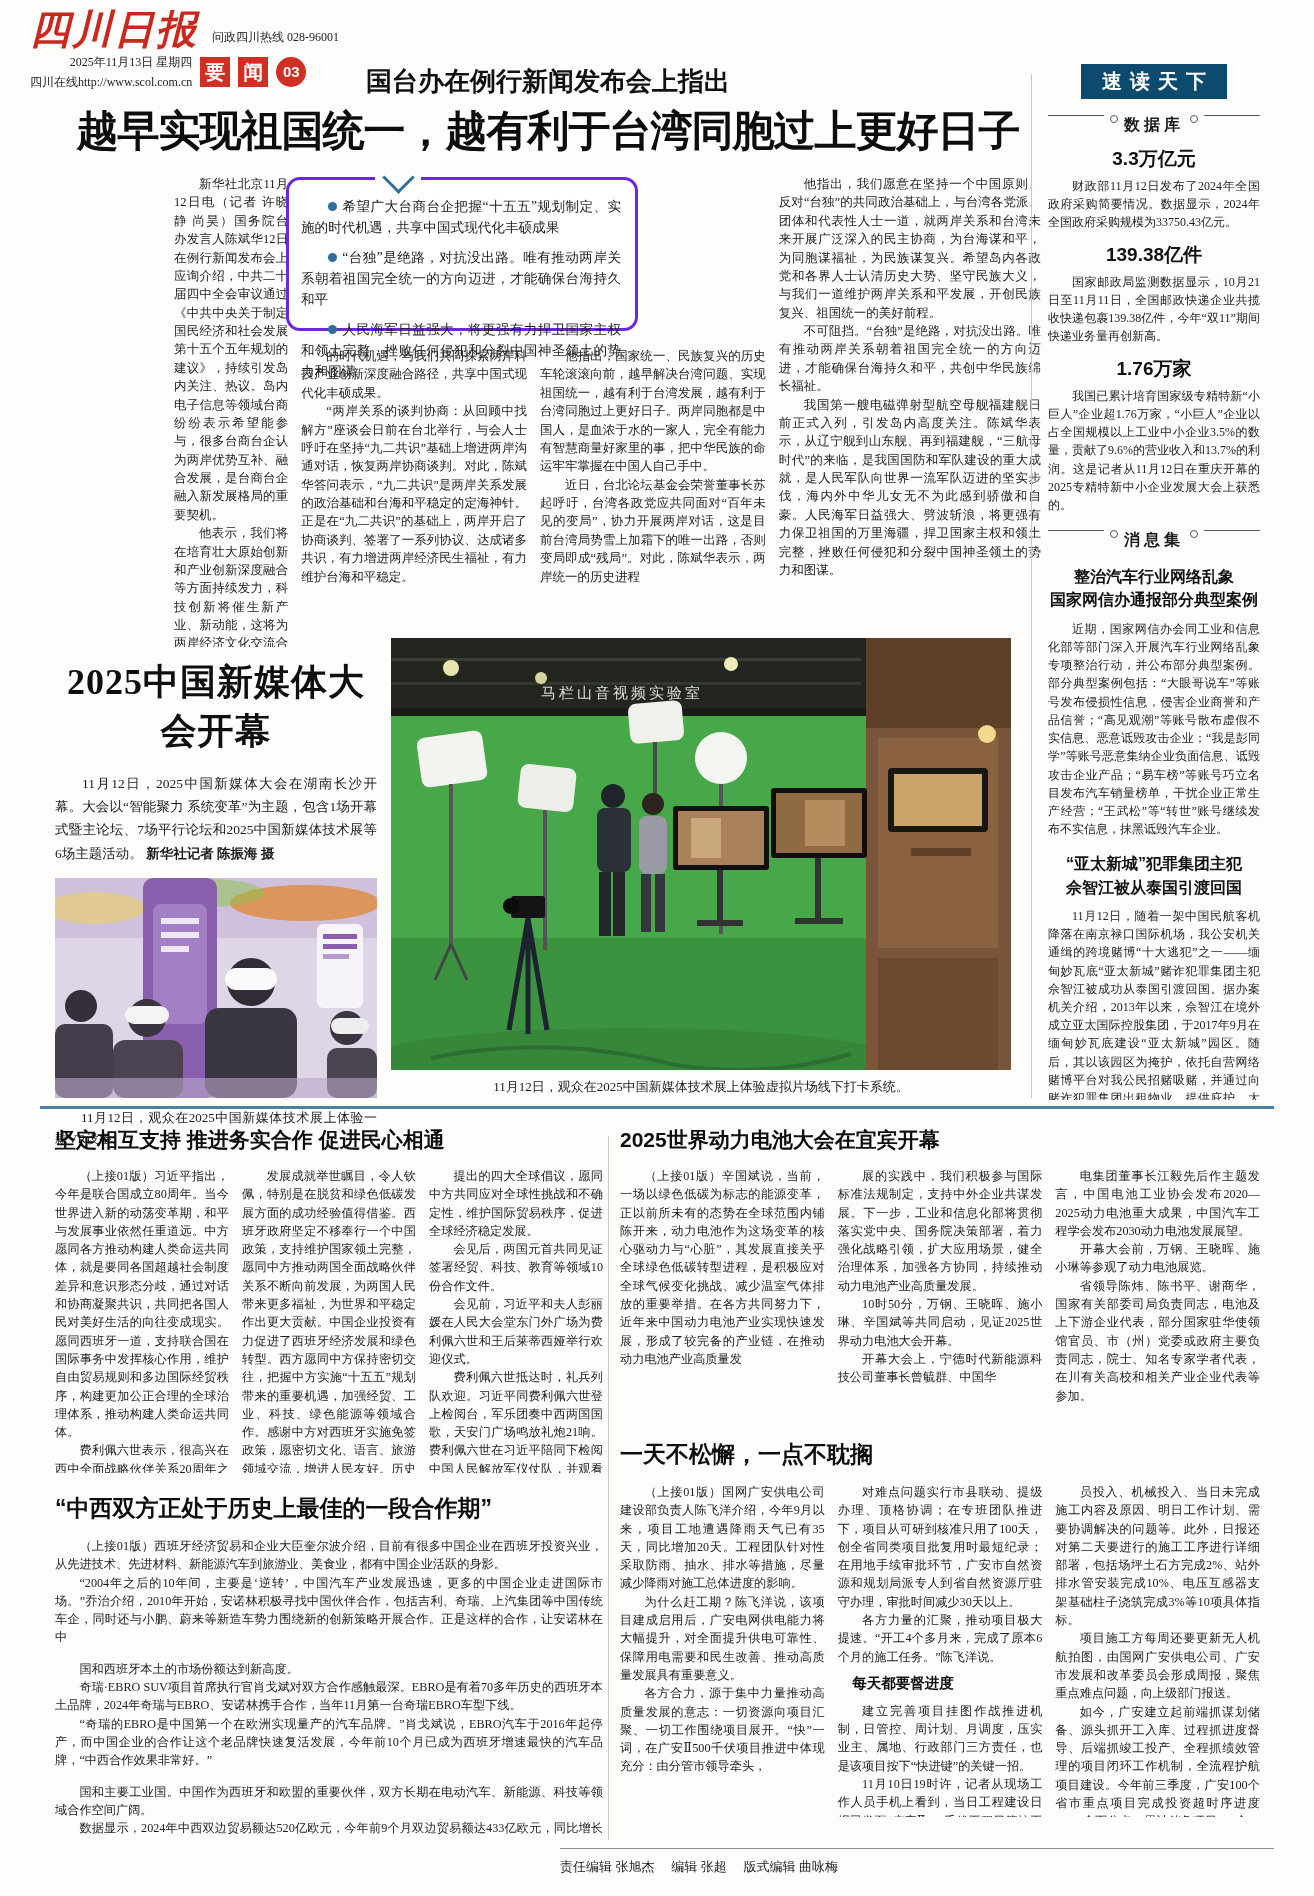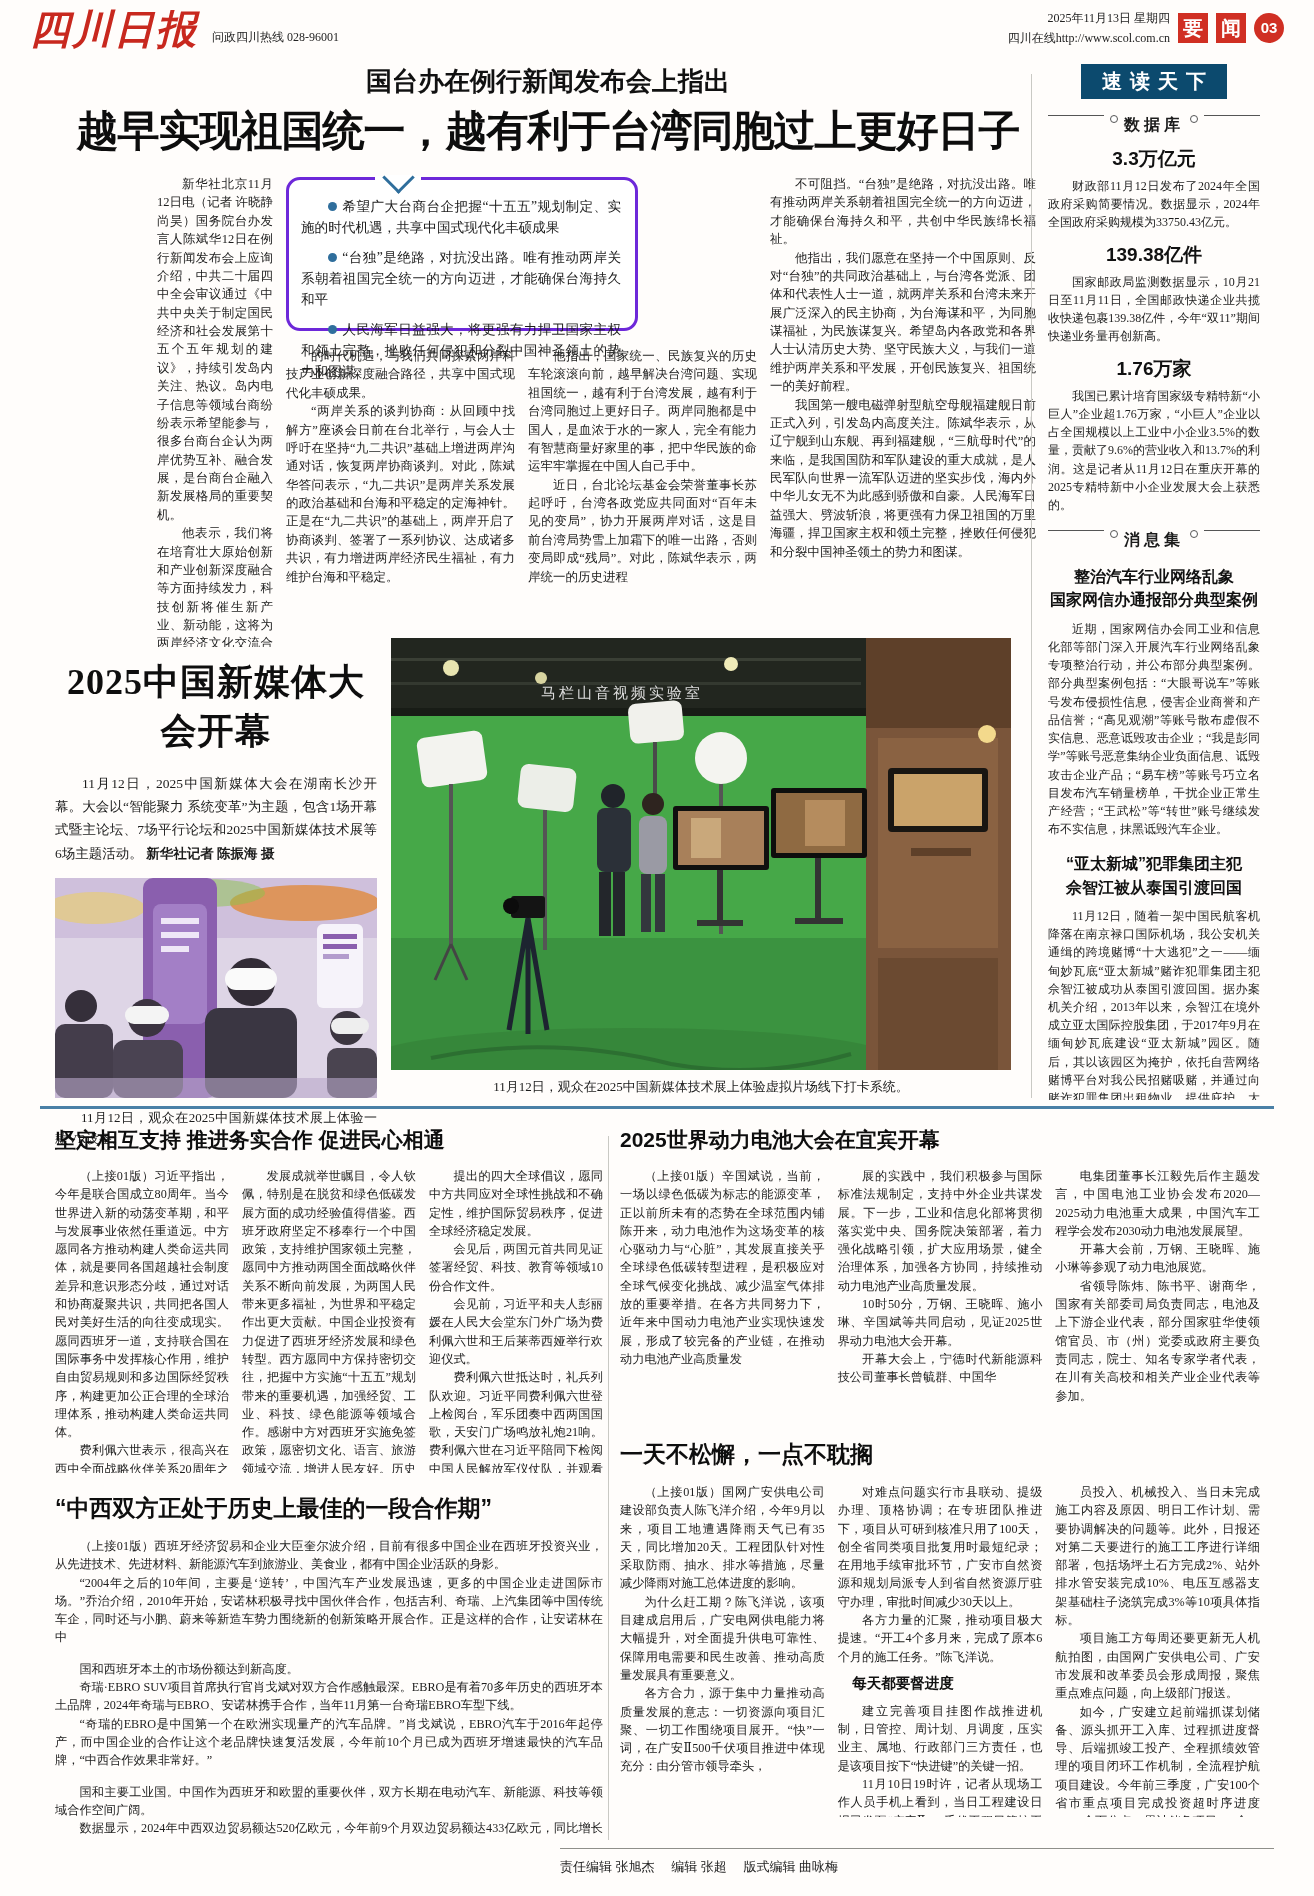--- a/index.html
+++ b/index.html
@@ -1,36 +1,36 @@
 <!DOCTYPE html>
 <html><head>
 <meta charset="utf-8">
 <style>
   html,body{margin:0;padding:0;background:#e9e9e6;}
   .page{position:relative;width:1314px;height:1896px;margin:0 auto;background:#fffdfb;
         font-family:"Liberation Serif","DejaVu Serif",serif;color:#1c1c1c;overflow:hidden;}
   .sans{font-family:"Liberation Sans","DejaVu Sans",sans-serif;}
 
   
-  #header{position:absolute;left:30px;top:8px;width:1254px;height:52px;display:flex;justify-content:space-between;align-items:flex-start;}
+  #header{position:absolute;left:30px;top:8px;width:1254px;height:52px;display:flex;justify-content:space-between;align-items:flex-start;flex-direction:column;}
   .mast-wrap{display:flex;align-items:flex-end;}
   .masthead{font-size:40px;font-weight:bold;font-style:italic;color:#c8281e;letter-spacing:2px;line-height:1.1;}
   .hotline{font-size:12px;color:#222;margin-left:14px;padding-bottom:6px;}
   .head-right{display:flex;align-items:center;gap:8px;}
   .dateblock{text-align:right;font-size:12px;line-height:1.7;color:#222;}
   .sq{width:30px;height:30px;background:#d02f23;color:#fff;font-weight:bold;font-size:20px;line-height:30px;text-align:center;}
   .pagecircle{width:30px;height:30px;border-radius:50%;background:#d02f23;color:#fff;font-weight:bold;font-size:15px;line-height:30px;text-align:center;}
 
   
   #top-story{position:absolute;left:55px;top:64px;width:986px;}
   .kicker{text-align:center;font-weight:bold;font-size:26px;color:#111;}
   .headline{text-align:center;font-weight:900;font-size:42px;letter-spacing:-1px;white-space:nowrap;color:#0d0d0d;margin-top:4px;}
   .ts-body{position:relative;margin:16px 0 0 102px;display:flex;gap:13px;height:472px;overflow:hidden;}
   .ts-col{font-size:12.5px;line-height:1.47;text-align:justify;}
-  .ts-c1{width:116px;} .ts-c2,.ts-c3{width:229px;} .ts-c4{width:266px;}
+  .ts-c1{width:116px;margin-left:17px;} .ts-c2,.ts-c3{width:229px;} .ts-c4{width:266px;}
   .spacer{height:172px;}
   .para{text-indent:2em;margin:0;}
   .bluebox{position:absolute;left:129px;top:2px;width:352px;height:154px;box-sizing:border-box;
            border:3px solid #6d28d9;border-radius:14px;background:#fff;padding:16px 14px 6px 12px;z-index:2;}
   .notch{position:absolute;top:-4px;left:86px;width:46px;height:6px;background:#fff;}
   .notch::after{content:"";position:absolute;left:12px;top:-10px;width:20px;height:20px;background:#fff;
                 border-right:3px solid #2f6e9c;border-bottom:3px solid #2f6e9c;transform:rotate(45deg);}
   .box-point{margin:0 0 9px 0;font-size:13.6px;line-height:1.55;text-align:justify;text-indent:2em;}
   .dot{display:inline-block;width:9px;height:9px;border-radius:50%;background:#2f6e9c;margin-right:5px;}
 
@@ -118,22 +118,22 @@
           </div>
       </div>
       <div class="ts-col ts-c3">
         <div class="spacer"></div>
         <div>
             <p class="para">他指出，国家统一、民族复兴的历史车轮滚滚向前，越早解决台湾问题、实现祖国统一，越有利于台湾发展，越有利于台湾同胞过上更好日子。两岸同胞都是中国人，是血浓于水的一家人，完全有能力有智慧商量好家里的事，把中华民族的命运牢牢掌握在中国人自己手中。</p>
             <p class="para">近日，台北论坛基金会荣誉董事长苏起呼吁，台湾各政党应共同面对“百年未见的变局”，协力开展两岸对话，这是目前台湾局势雪上加霜下的唯一出路，否则变局即成“残局”。对此，陈斌华表示，两岸统一的历史进程</p>
           </div>
       </div>
       <div class="ts-col ts-c4">
+          <p class="para">他指出，我们愿意在坚持一个中国原则、反对“台独”的共同政治基础上，与台湾各党派、团体和代表性人士一道，就两岸关系和台湾未来开展广泛深入的民主协商，为台海谋和平，为同胞谋福祉，为民族谋复兴。希望岛内各政党和各界人士认清历史大势、坚守民族大义，与我们一道维护两岸关系和平发展，开创民族复兴、祖国统一的美好前程。</p>
           <p class="para">不可阻挡。“台独”是绝路，对抗没出路。唯有推动两岸关系朝着祖国完全统一的方向迈进，才能确保台海持久和平，共创中华民族绵长福祉。</p>
-          <p class="para">他指出，我们愿意在坚持一个中国原则、反对“台独”的共同政治基础上，与台湾各党派、团体和代表性人士一道，就两岸关系和台湾未来开展广泛深入的民主协商，为台海谋和平，为同胞谋福祉，为民族谋复兴。希望岛内各政党和各界人士认清历史大势、坚守民族大义，与我们一道维护两岸关系和平发展，开创民族复兴、祖国统一的美好前程。</p>
           <p class="para">我国第一艘电磁弹射型航空母舰福建舰日前正式入列，引发岛内高度关注。陈斌华表示，从辽宁舰到山东舰、再到福建舰，“三航母时代”的来临，是我国国防和军队建设的重大成就，是人民军队向世界一流军队迈进的坚实步伐，海内外中华儿女无不为此感到骄傲和自豪。人民海军日益强大、劈波斩浪，将更强有力保卫祖国的万里海疆，捍卫国家主权和领土完整，挫败任何侵犯和分裂中国神圣领土的势力和图谋。</p>
         </div>
     </div>
   </div>
 
   <div class="v-rule" style="left:1031px;top:74px;height:1024px;"></div>
 
   <div id="sidebar">
     <div class="banner sans">速读天下</div>
 

